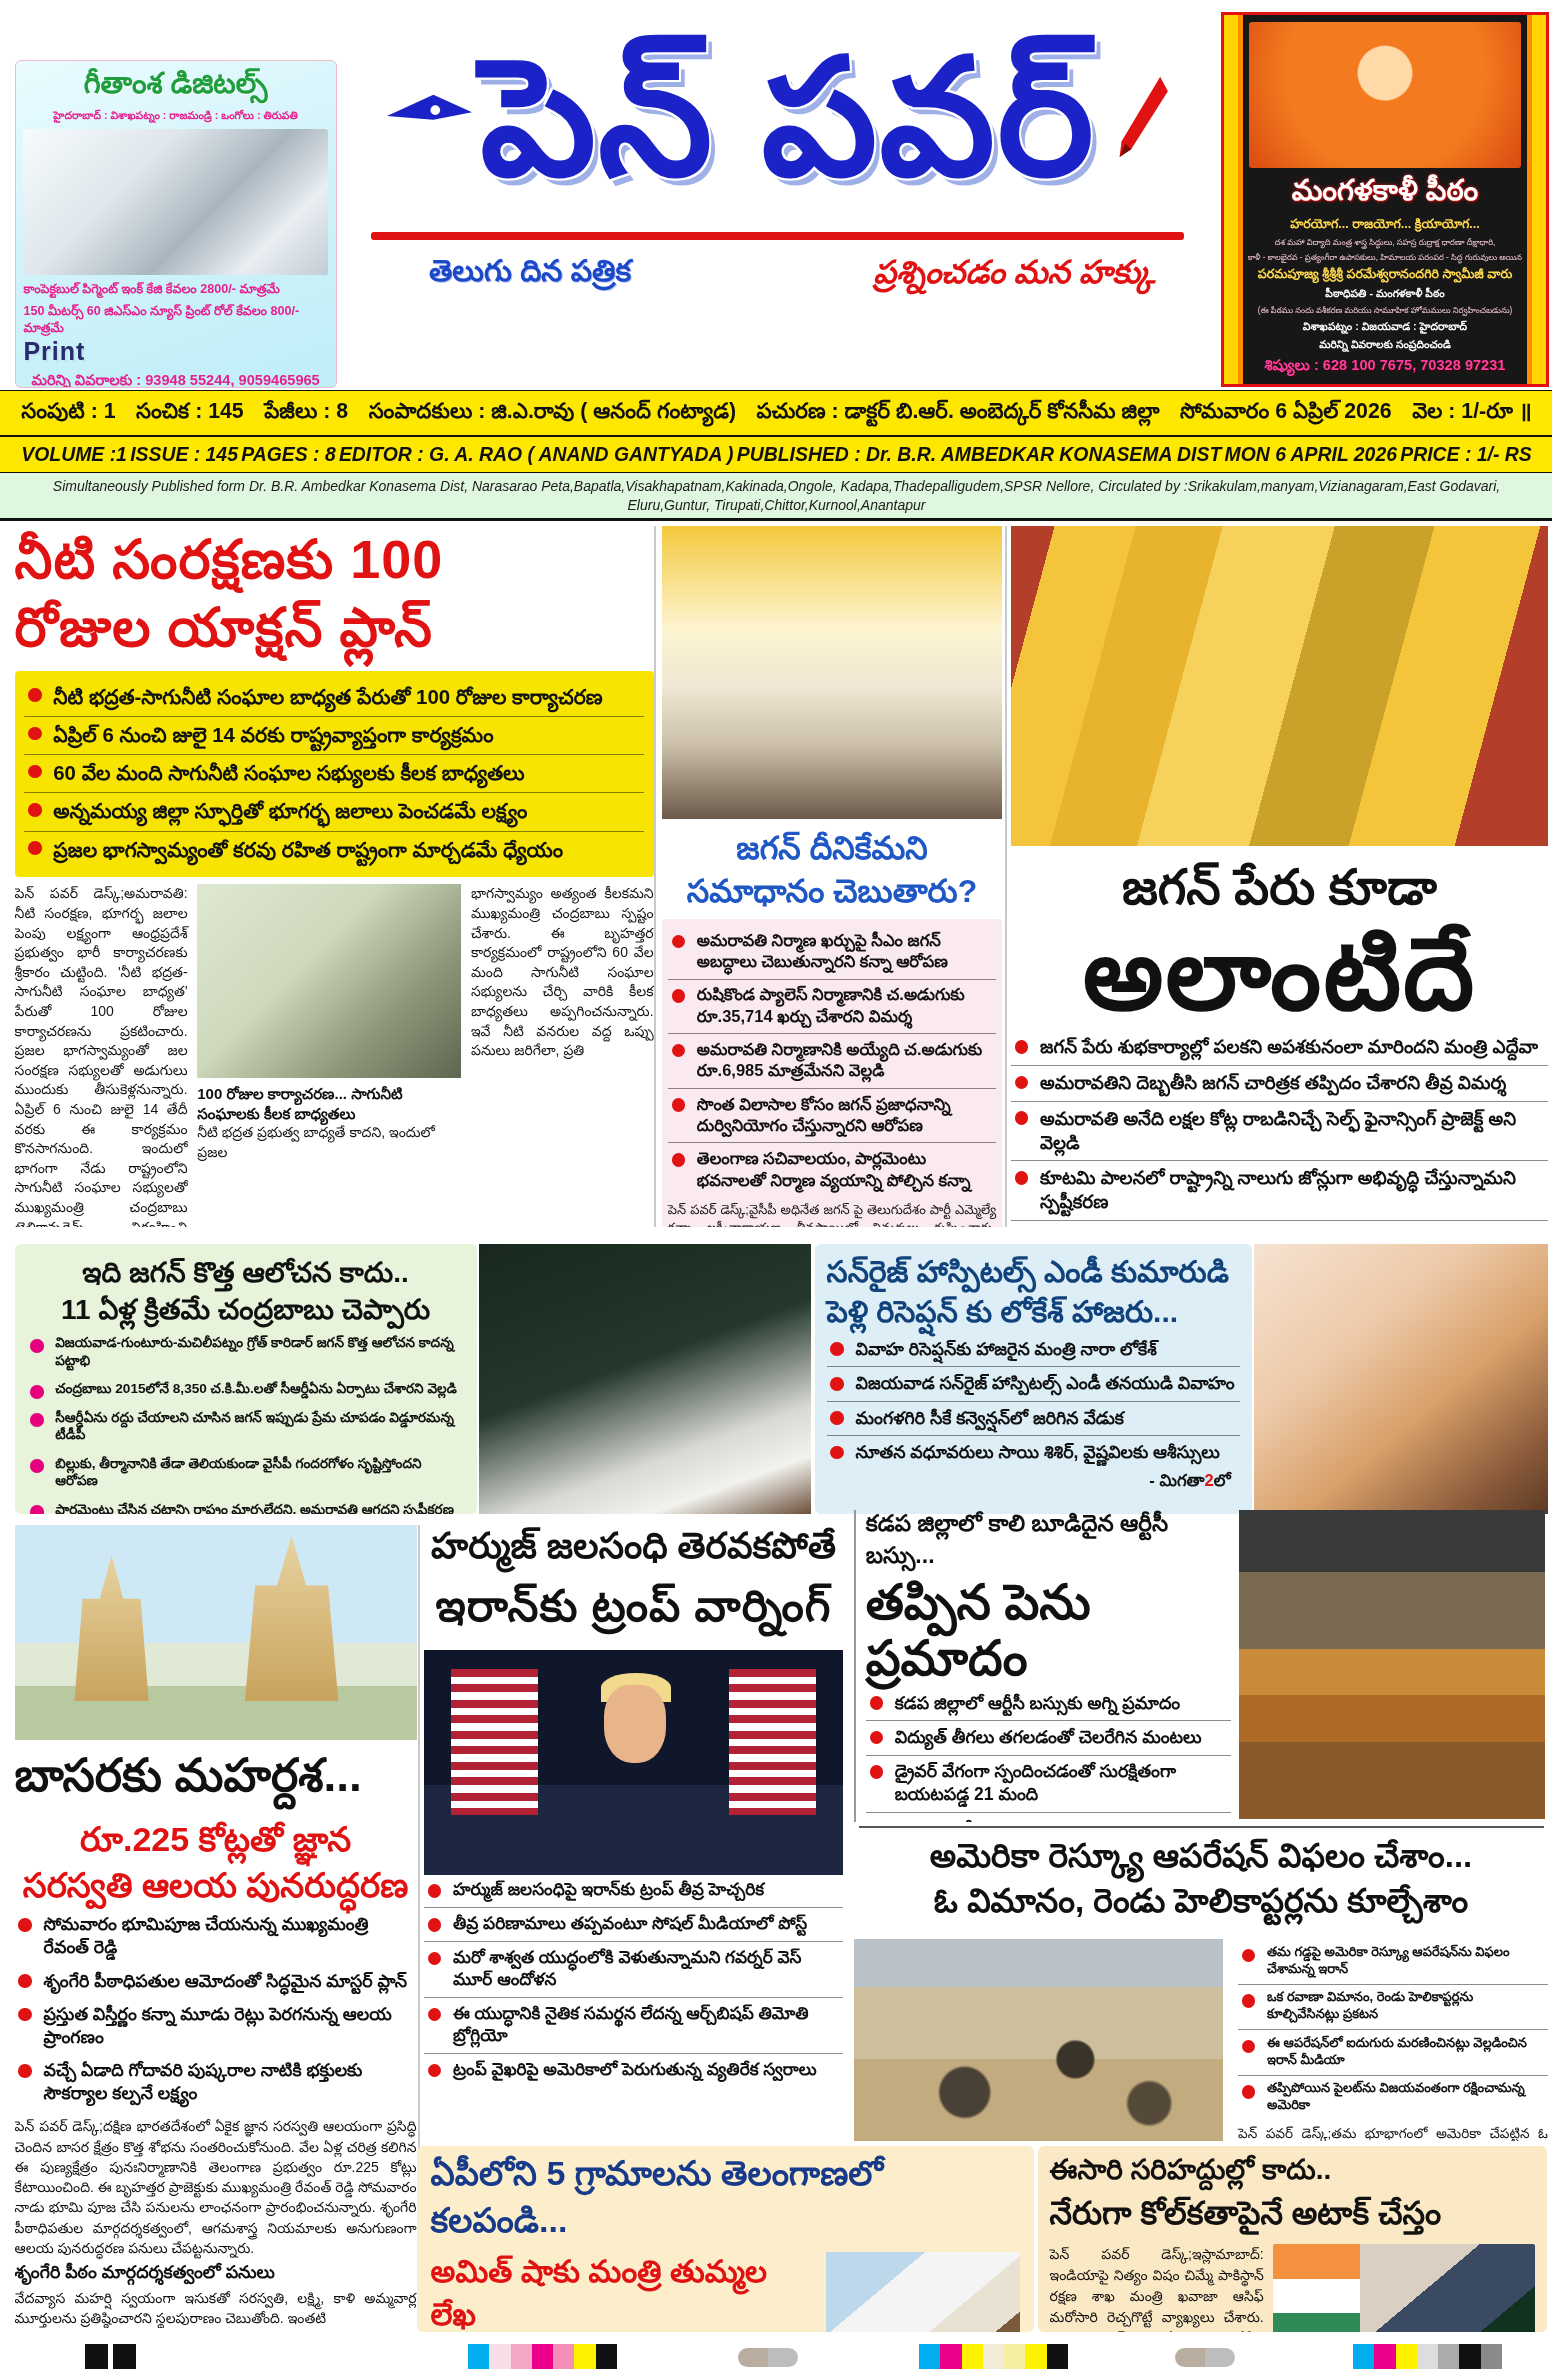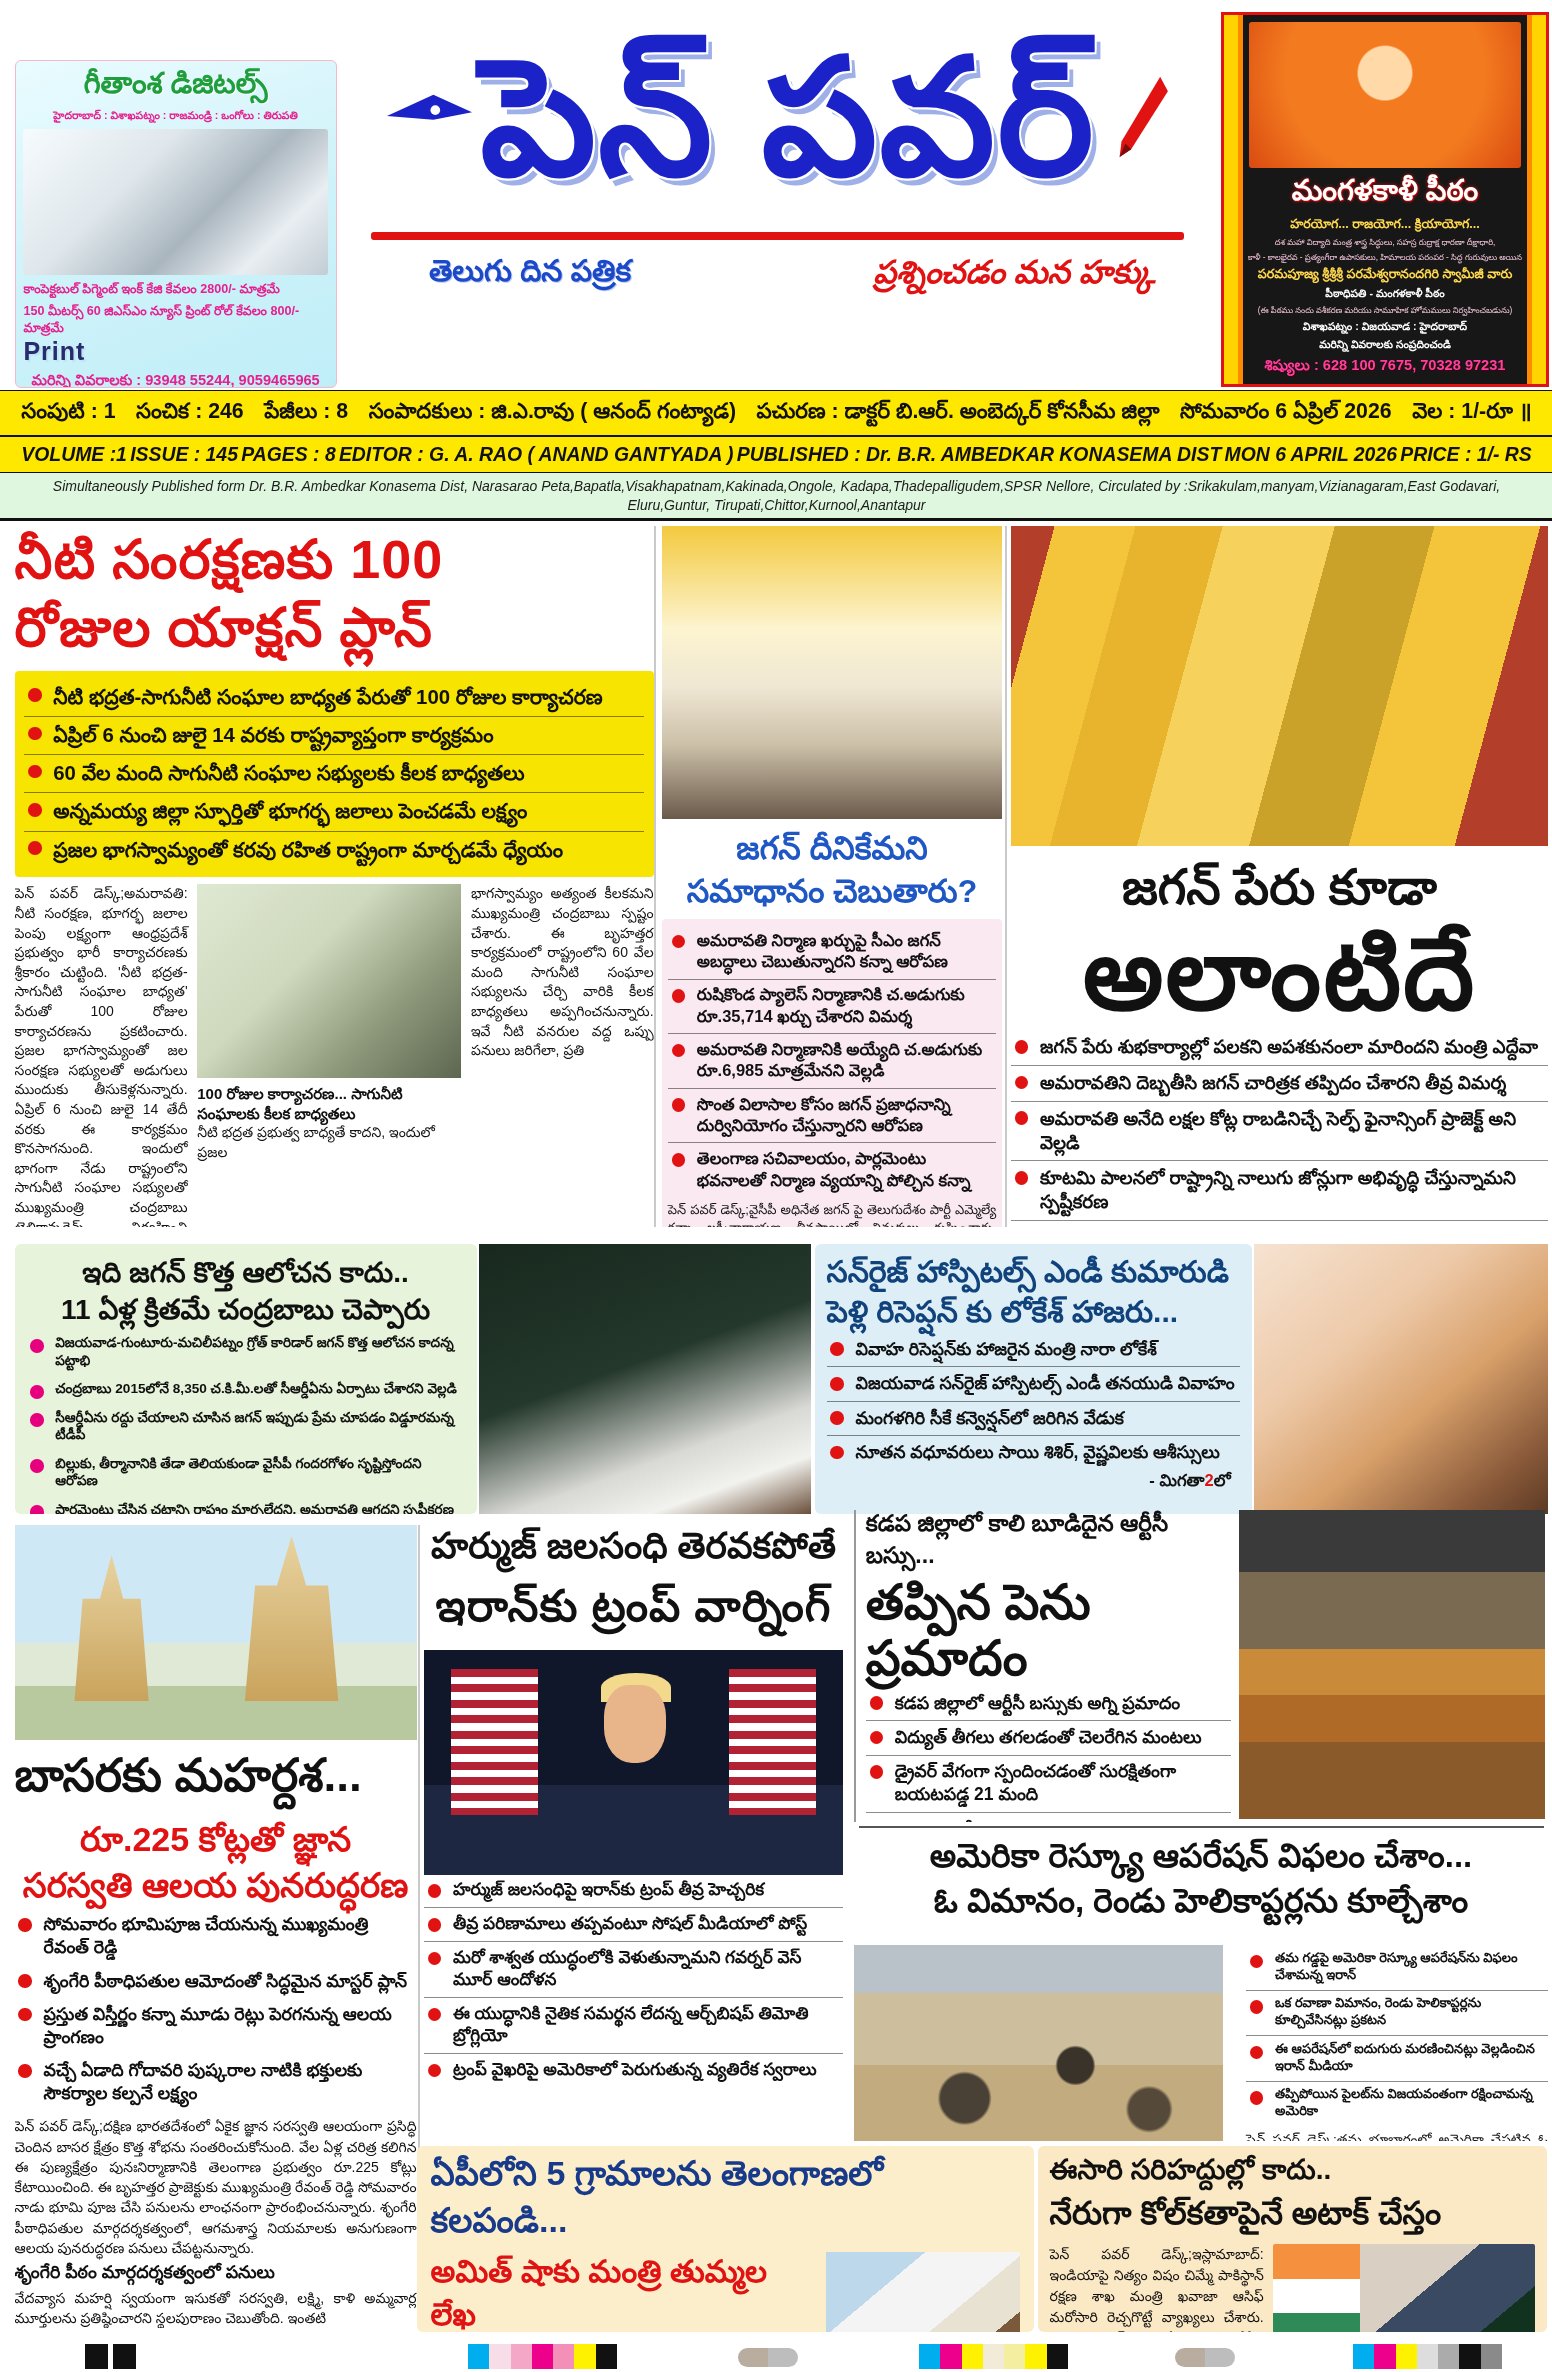--- a/index.html
+++ b/index.html
@@ -116,21 +116,21 @@
   .story-bus{left:854px;top:1510px;width:694px;height:312px;overflow:hidden;display:flex;gap:7.8px}
   .bus-left{width:377px;border-left:2.9px solid #999;padding-left:9.7px;box-sizing:border-box}
   .bus-k{font-size:23px;font-weight:bold}
   .bus-h{font-size:49px;font-weight:bold;line-height:1.15}
   .bus-bl{font-size:17.5px}
   .photo-bus{width:306px;height:309px;
     background:linear-gradient(180deg,#3a3a3a 0 20%,#7a6a52 20% 45%,#c98a3a 45% 60%,#b06a28 60% 75%,#8a5a2a 75% 100%)}
   .hrline{left:859px;top:1826px;width:685px;height:1.9px;background:#555}
   .story-rescue{left:854px;top:1834px;width:694px;height:307px;overflow:hidden}
   .rescue-h{font-size:33px;font-weight:bold;text-align:center;line-height:1.35}
-  .rescue-cols{display:flex;gap:23px;margin-top:22px}
+  .rescue-cols{display:flex;gap:15px;margin-top:16px}
   .photo-crash{width:369px;height:219px;
     background:radial-gradient(circle at 30% 70%,#4a4136 0 8%,transparent 9%),radial-gradient(circle at 60% 55%,#3a332a 0 7%,transparent 8%),radial-gradient(circle at 80% 75%,#55493a 0 6%,transparent 7%),linear-gradient(180deg,#b9c2c9 0 22%,#cdbf9e 22% 55%,#c2ab7e 55% 100%)}
   .rescue-col{flex:1}
   .rescue-bl{font-size:13px}
   .rescue-bl li{padding:2.9px 1.9px 3.9px 21.3px}
   .rescue-bl li::before{width:9.7px;height:9.7px;top:6.8px}
   .rescue-body{font-size:13.6px;line-height:1.45;margin-top:3.9px}
   
   .box-thummala{left:417px;top:2146px;width:617px;height:186px;background:#fdeecb;border-radius:5.8px;
     padding:7.8px 13.6px;box-sizing:border-box;overflow:hidden}
@@ -201,21 +201,21 @@
     <div class="adr-name">పరమపూజ్య శ్రీశ్రీశ్రీ పరమేశ్వరానందగిరి స్వామీజీ వారు</div>
     <div class="adr-line">పీఠాధిపతి - మంగళకాళీ పీఠం</div>
     <div class="adr-small">(ఈ పీఠము నందు వశీకరణ మరియు సామూహిక హోమములు నిర్వహించబడును)</div>
     <div class="adr-line">విశాఖపట్నం : విజయవాడ : హైదరాబాద్</div>
     <div class="adr-line">మరిన్ని వివరాలకు సంప్రదించండి</div>
     <div class="adr-phone">శిష్యులు : 628 100 7675, 70328 97231</div>
   </div>
 
   <div class="abs bar-te">
     <span>సంపుటి : 1</span>
-    <span>సంచిక : 246</span>
+    <span>సంచిక : 145</span>
     <span>పేజీలు : 8</span>
     <span>సంపాదకులు : జి.ఎ.రావు ( ఆనంద్ గంట్యాడ)</span>
     <span>పచురణ : డాక్టర్ బి.ఆర్. అంబెద్కర్ కోనసీమ జిల్లా</span>
     <span>సోమవారం 6 ఏప్రిల్ 2026</span>
     <span>వెల : 1/-రూ ॥</span>
   </div>
   <div class="abs bar-en">
     <span>VOLUME :1</span>
     <span>ISSUE : 145</span>
     <span>PAGES : 8</span>

